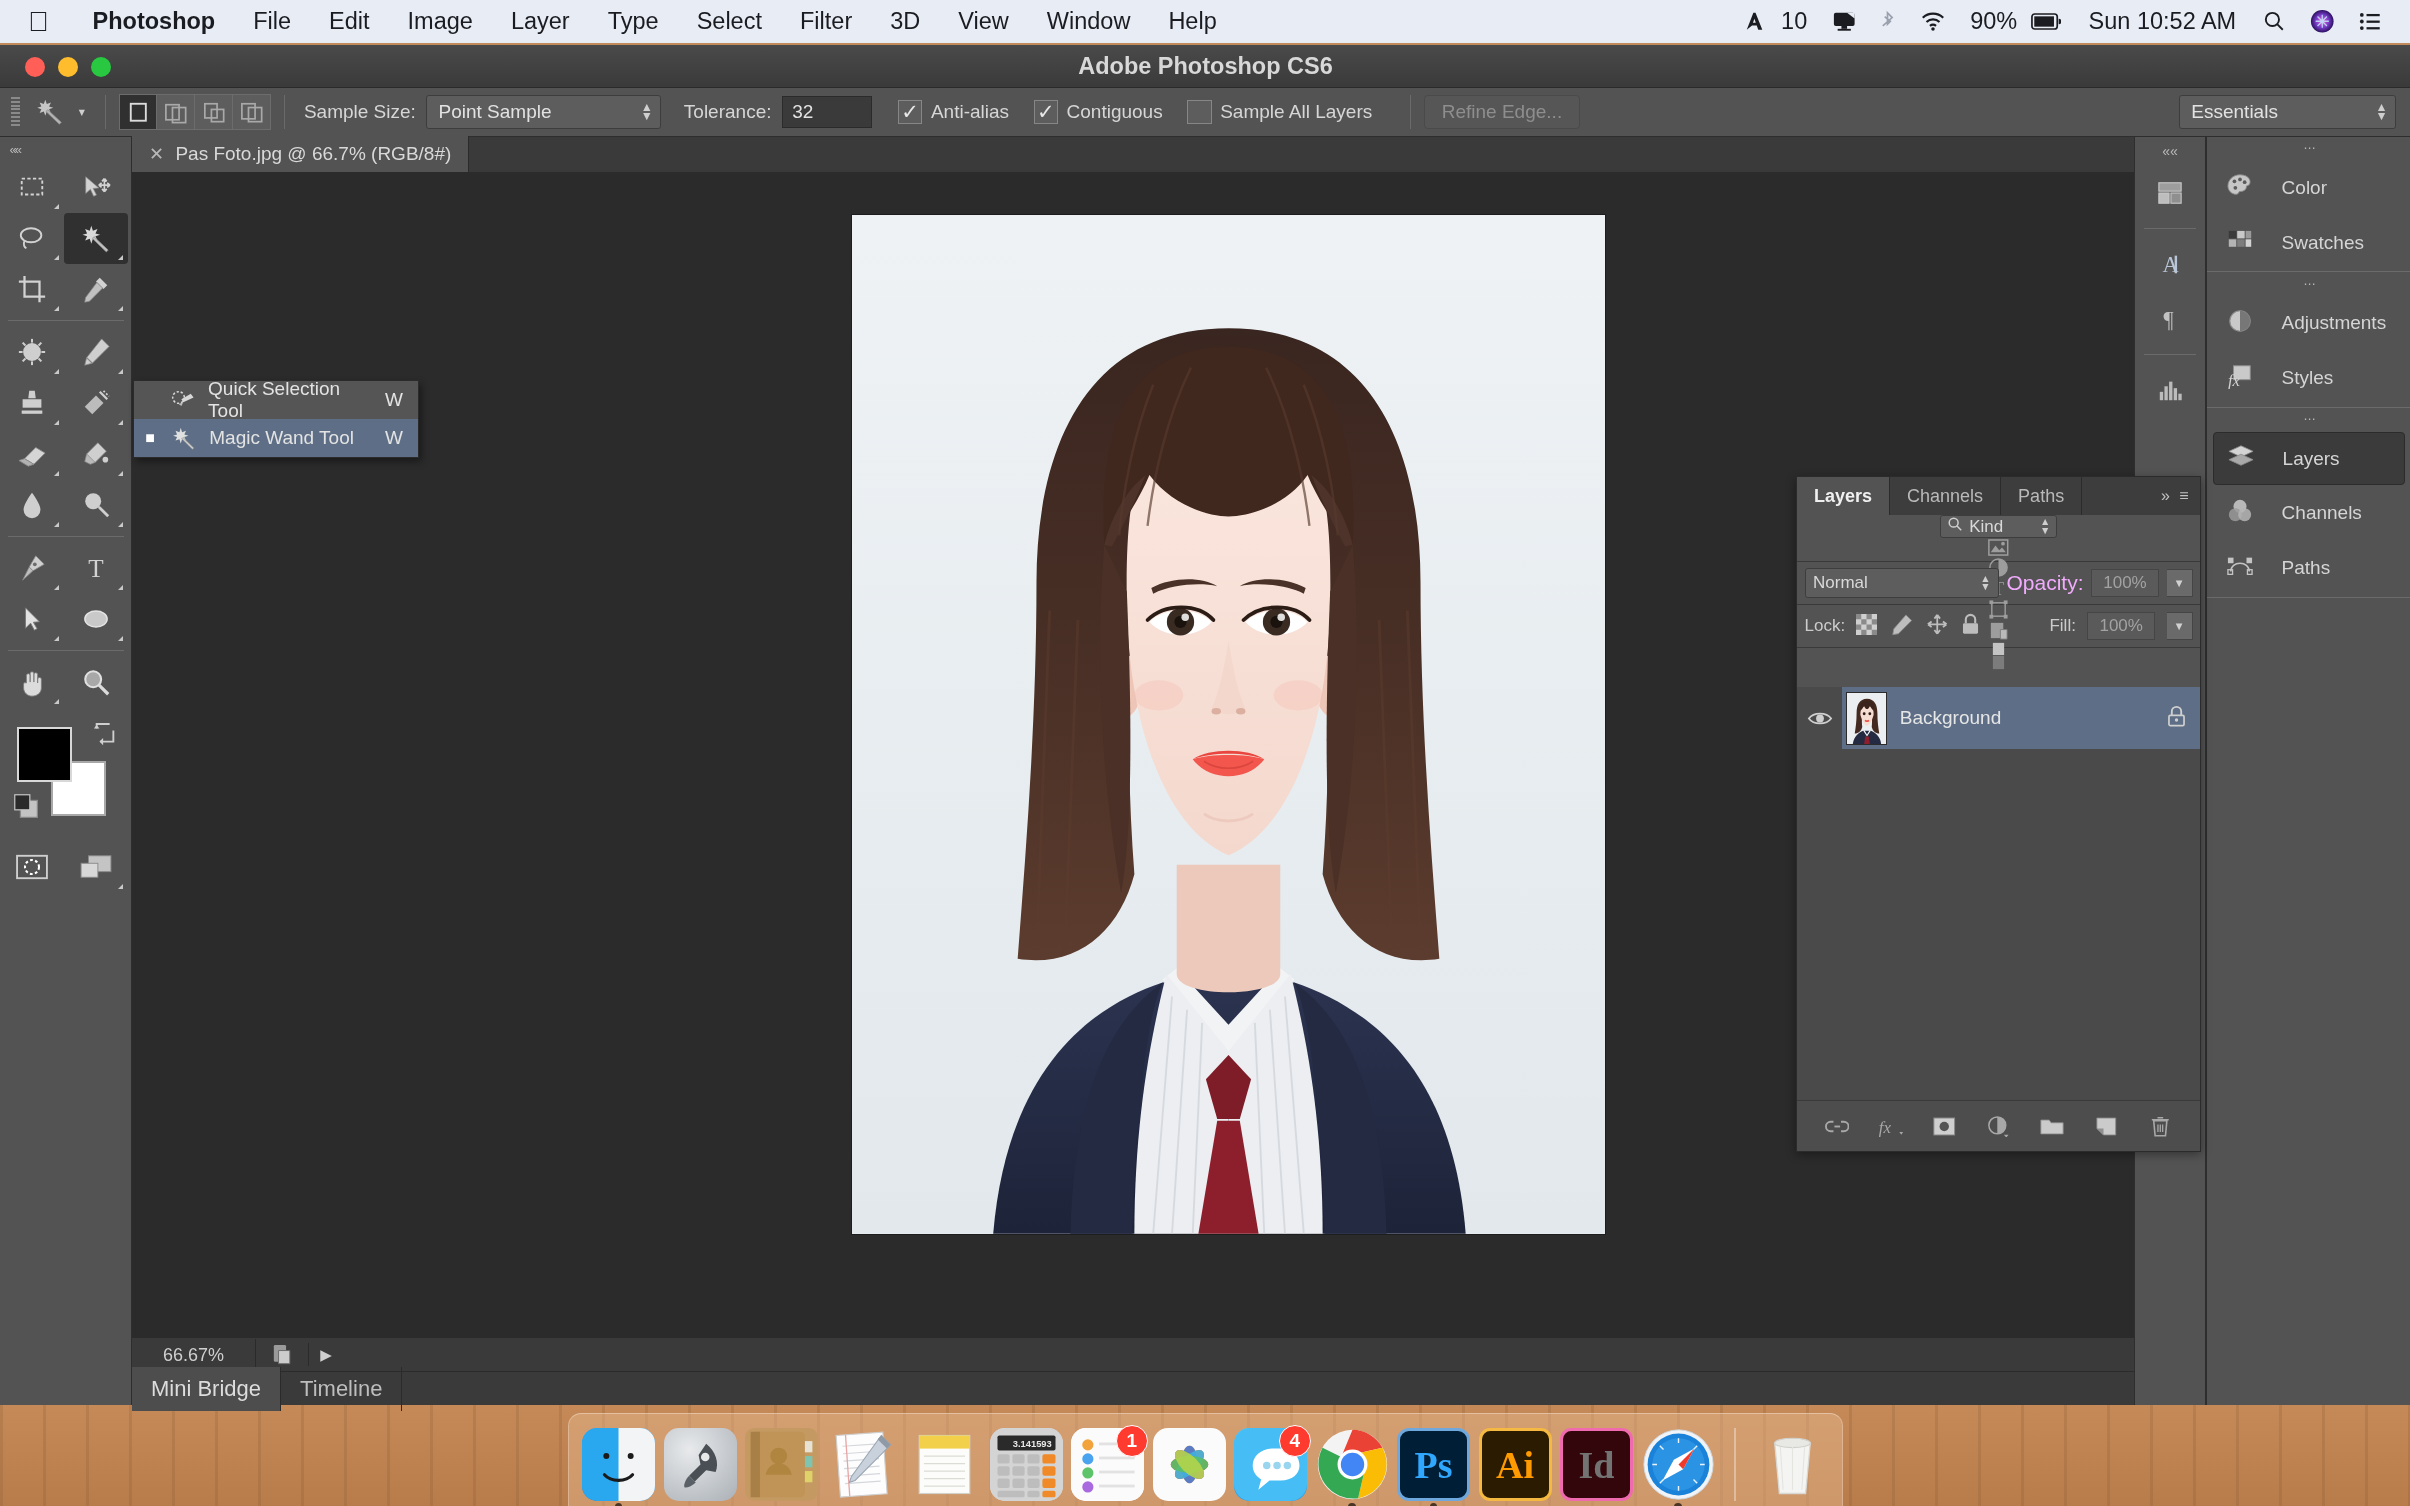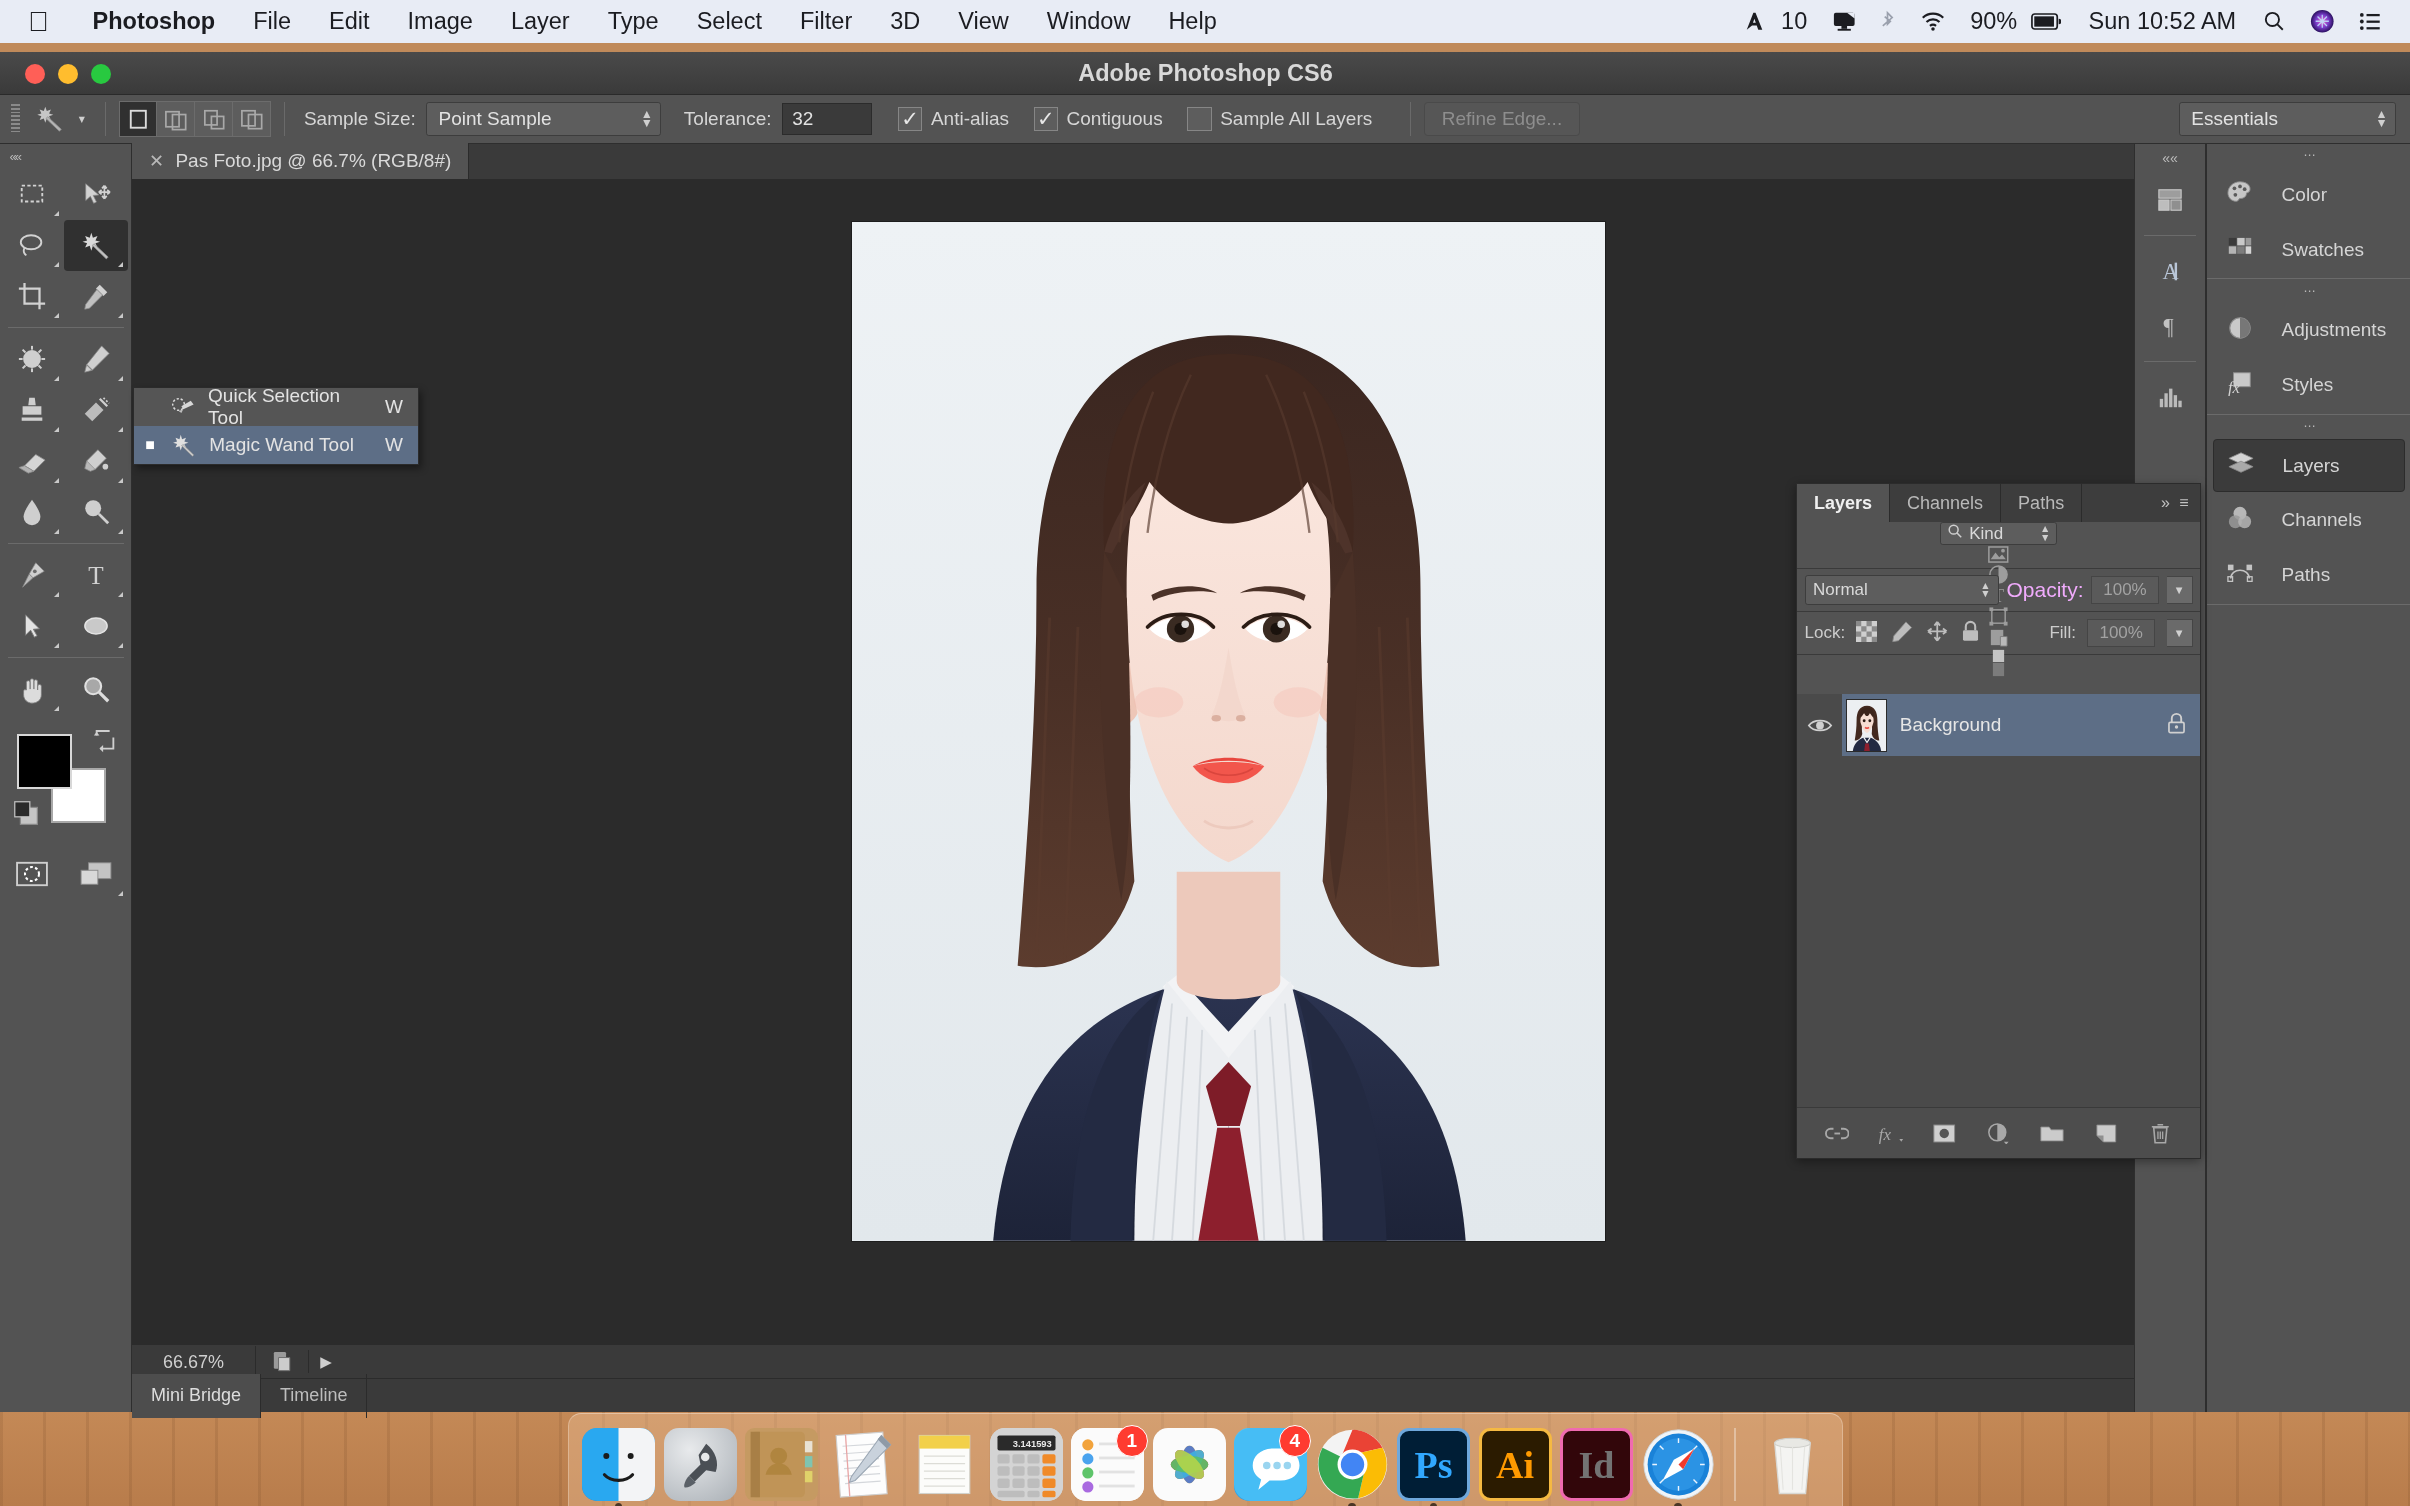--- a/index.html
+++ b/index.html
@@ -25,21 +25,21 @@
   #macmenubar .mb-bold { font-weight: bold; }
   #macmenubar .mb-right {
     position: absolute; right: 0; top: 0; height: 43px;
     display: flex; align-items: center; gap: 0px; padding-right: 17px;
   }
   #macmenubar .mb-right .st { padding: 0 12.2px; display: flex; align-items: center; line-height: 43px; }
   #macmenubar .mb-right .clock { font-size: 23.5px; padding: 0 15px; }
 
   
   #pswindow {
-    position: absolute; top: 52px; left: 0; width: 2411px; height: 1360px;
+    position: absolute; top: 45px; left: 0; width: 2411px; height: 1360px;
     background: #373737;
     z-index: 20;
     border-radius: 26px;
   }
   
   #ps-titlebar {
     position: relative; height: 43px; width: 100%;
     background: linear-gradient(#4a4a4a, #3a3a3a);
     border-bottom: 0.9px solid #2a2a2a;
     display: flex; align-items: center; justify-content: center;
@@ -178,21 +178,21 @@
   }
   #doc-statusbar .docicon { width: 53px; display: flex; align-items: center; justify-content: center; border-right: 0.9px solid #2b2b2b;}
   #doc-statusbar .docinfo { flex: 1; text-align: center; }
   #doc-statusbar .arrow { width: 34px; text-align: center; font-size: 15px; }
   #doc-bottomtabs {
     position: absolute; left: 0; right: 0; bottom: 0; height: 34px;
     background: #3a3a3a; border-top: 0.9px solid #2b2b2b; display: flex; align-items: center;
   }
   #doc-bottomtabs .bt {
     height: 44px; padding: 0 19px; display: flex; align-items: center;
-    font-size: 18px; color: #bdbdbd; border-right: 0.9px solid #2b2b2b;
+    font-size: 22px; color: #bdbdbd; border-right: 0.9px solid #2b2b2b;
   }
   #doc-bottomtabs .bt.active { background: #4d4d4d; color: #ddd; }
   #doc-bottomtabs .bt-spacer { flex: 1; }
   #doc-bottomtabs .bt-menu { padding-right: 17px; color: #bdbdbd; font-size: 16px; }
 
   
   #icon-strip {
     position: absolute; right: 205px; top: 0; width: 72px; bottom: 0;
     background: #535353; border-left: 0.9px solid #2e2e2e; border-right: 0.9px solid #2e2e2e;
   }

